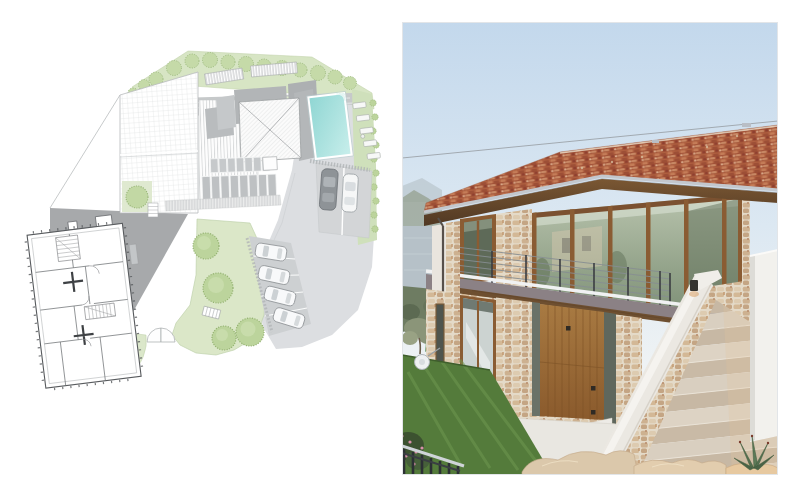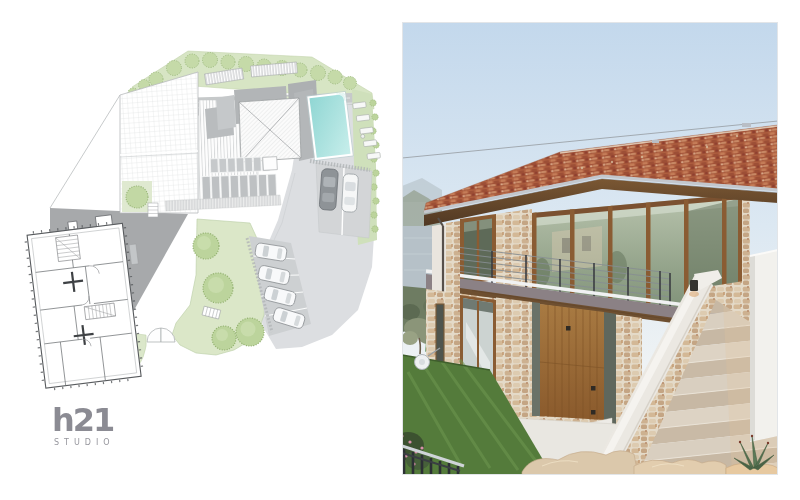--- a/index.html
+++ b/index.html
@@ -512,18 +512,14 @@
       <polygon points="352,446 372,433 356,448" fill="#4a6346" stroke="#3f5a3c" stroke-width="0.5"></polygon>
       <circle cx="338" cy="420" r="1.2" fill="#7a3b2c"></circle>
           <circle cx="366" cy="421" r="1.2" fill="#7a3b2c"></circle>
       <circle cx="350" cy="414" r="1.2" fill="#7a3b2c"></circle>
     </g>
 
     <rect x="0.5" y="0.5" width="375" height="452" fill="none" stroke="#e2e5e8" stroke-width="1"></rect>
   </svg>
   </section>
 
-  <div class="logo">
-    <div class="logo-main">h21</div>
-    <div class="logo-sub">STUDIO</div>
-  </div>
 
 </div>
 
 </body></html>

